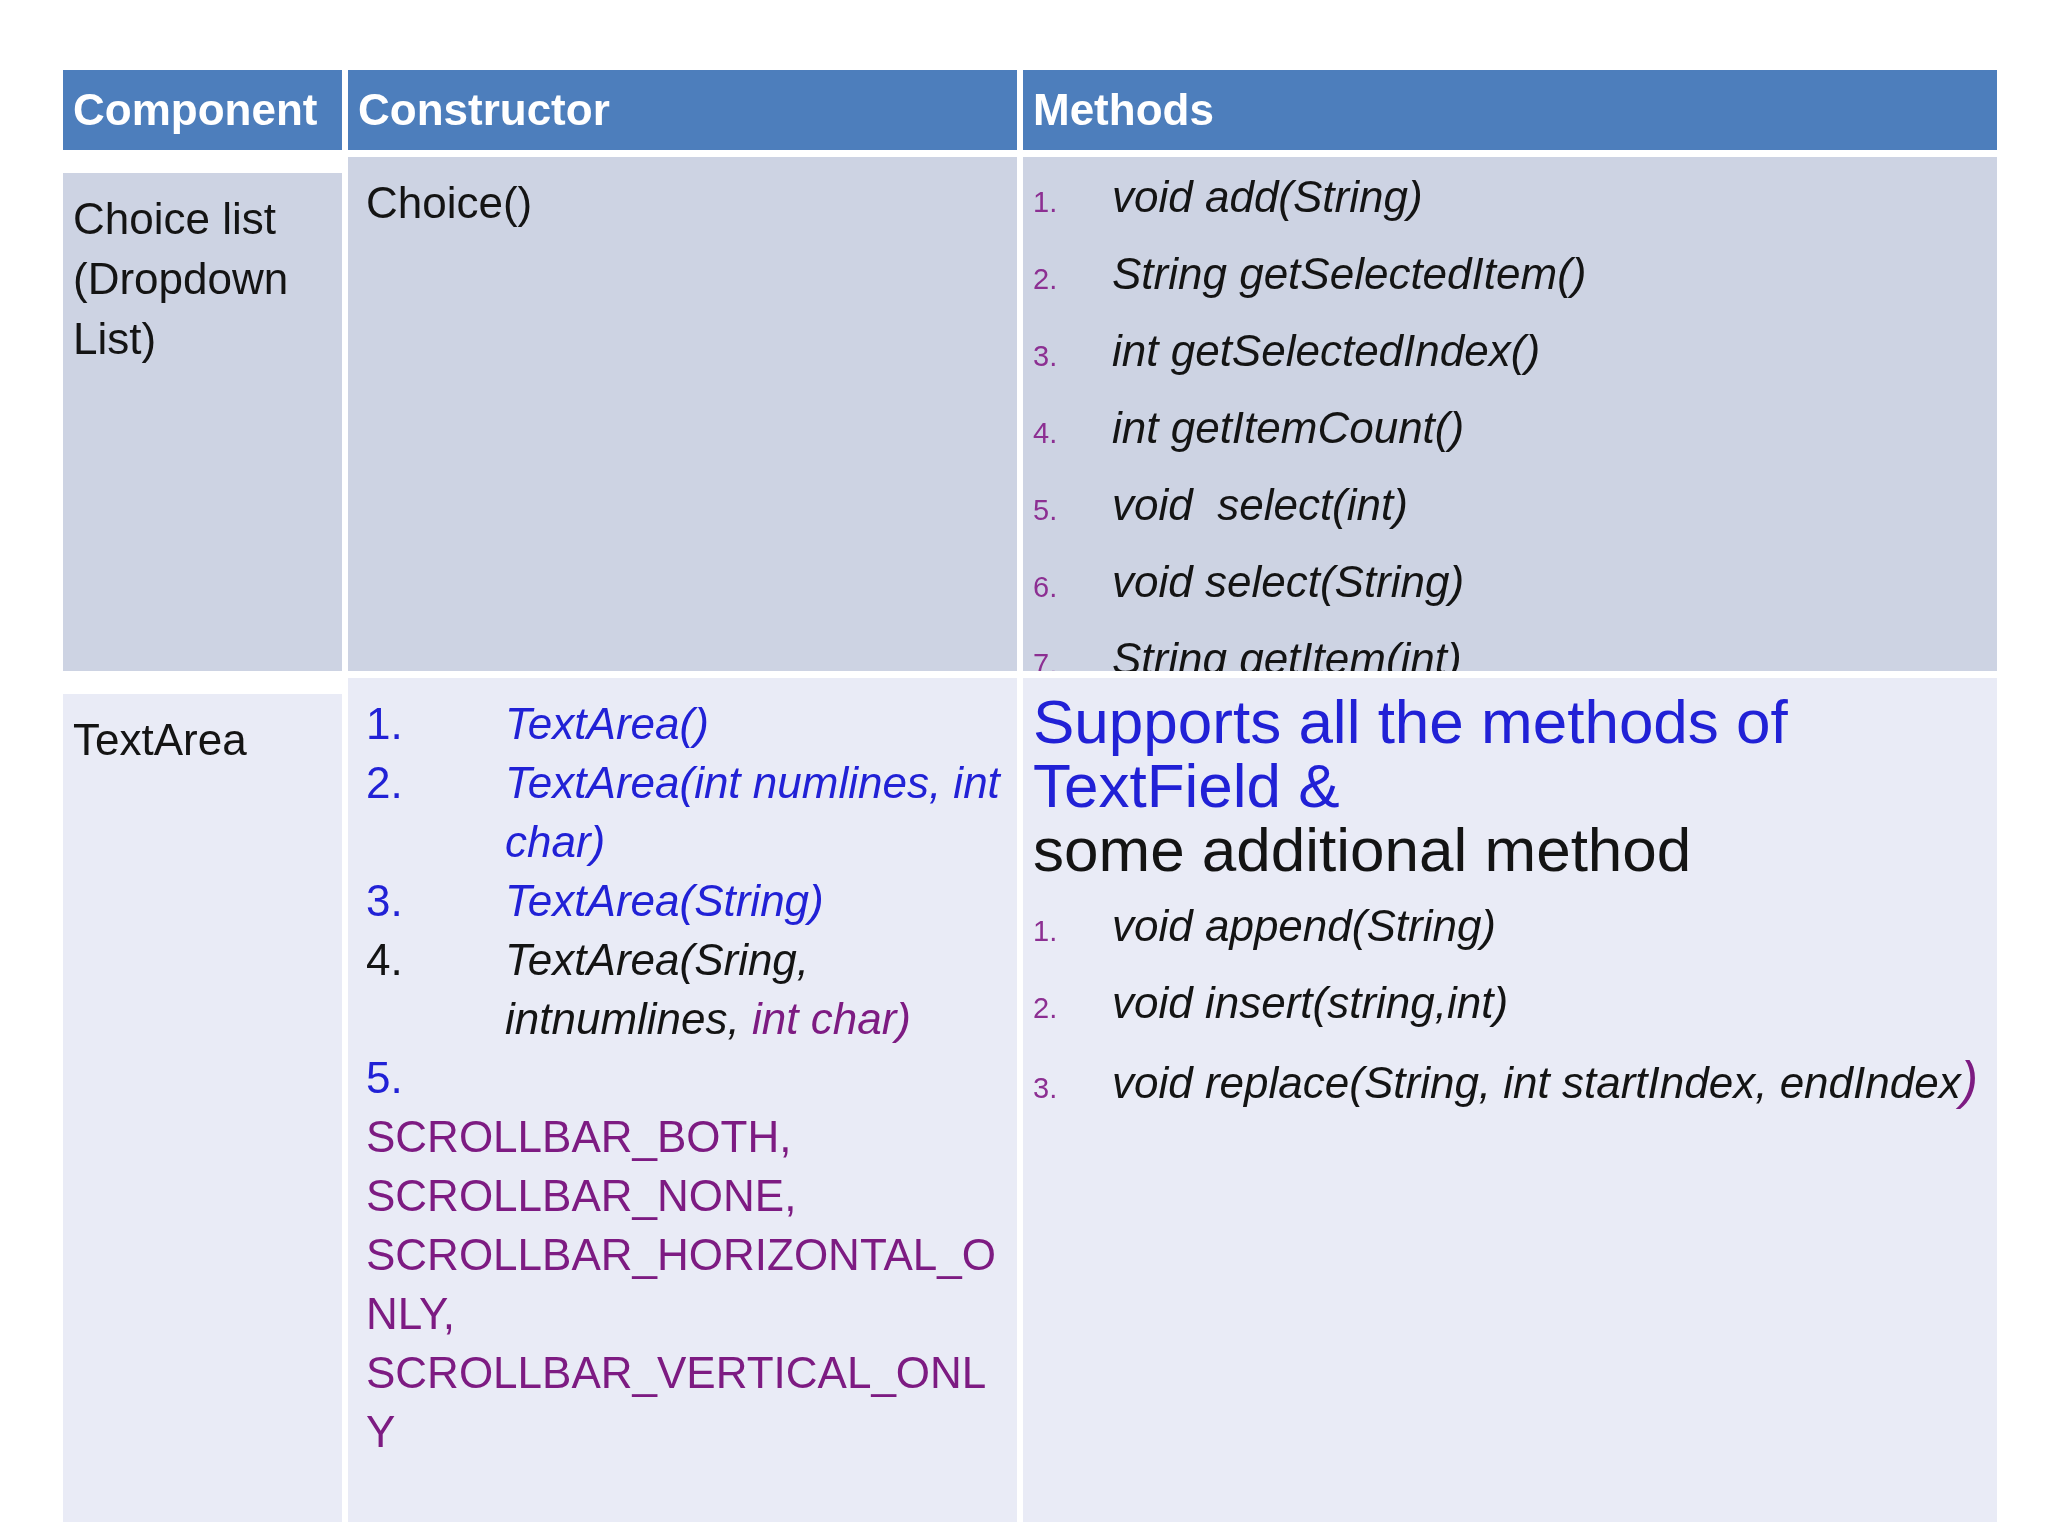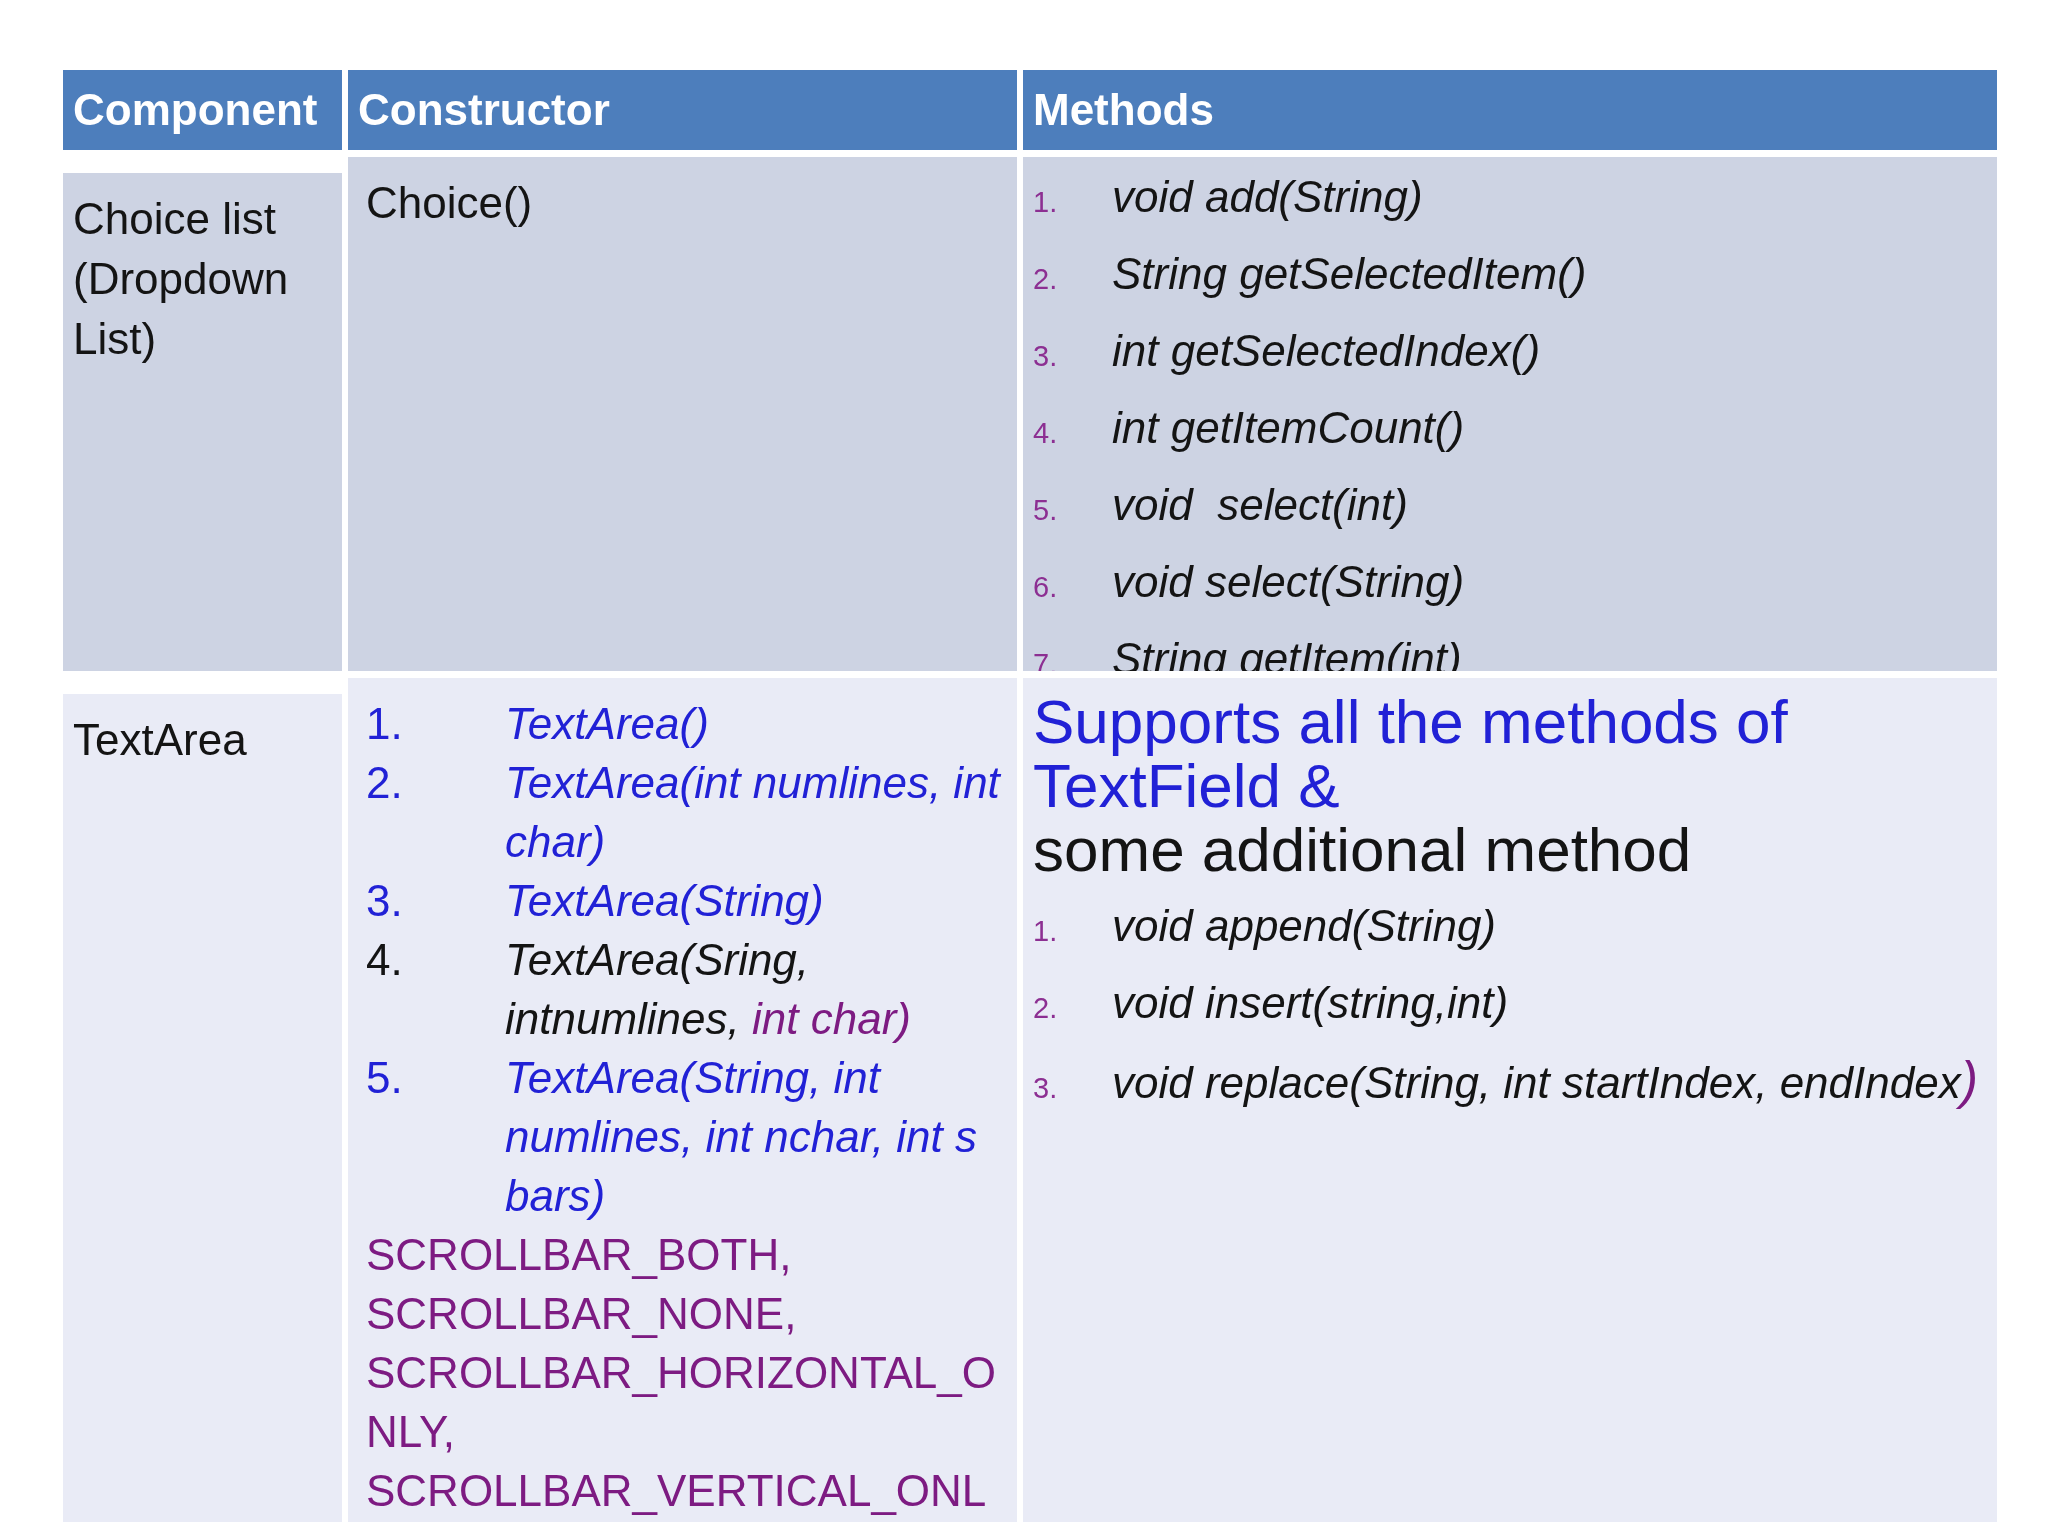--- a/index.html
+++ b/index.html
@@ -116,21 +116,20 @@
           <div class="li">
             <span class="num c-blue">3.</span>
             <span class="txt"><span class="seg c-blue">TextArea(String)</span></span>
           </div>
           <div class="li">
             <span class="num c-black">4.</span>
             <span class="txt"><span class="seg c-black">TextArea(Sring, intnumlines,</span><span class="seg c-purple"> int char)</span></span>
           </div>
           <div class="li">
             <span class="num c-blue">5.</span>
-            <span class="txt"><span class="seg c-blue">TextArea(String, int numlines, int nchar, int s bars)</span></span>
           </div>
         </div>
       <div class="consts">
           <div class="const-line">SCROLLBAR_BOTH,</div>
           <div class="const-line">SCROLLBAR_NONE,</div>
           <div class="const-line">SCROLLBAR_HORIZONTAL_ONLY,</div>
           <div class="const-line">SCROLLBAR_VERTICAL_ONLY</div>
         </div>
     </div>
     <div class="cell r2 body-cell meth">

